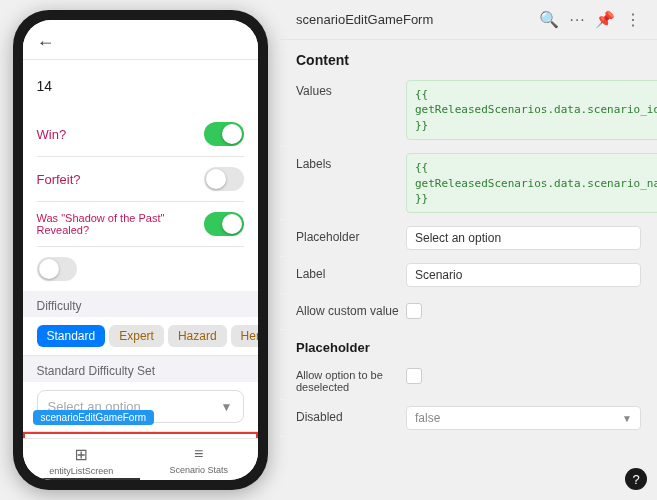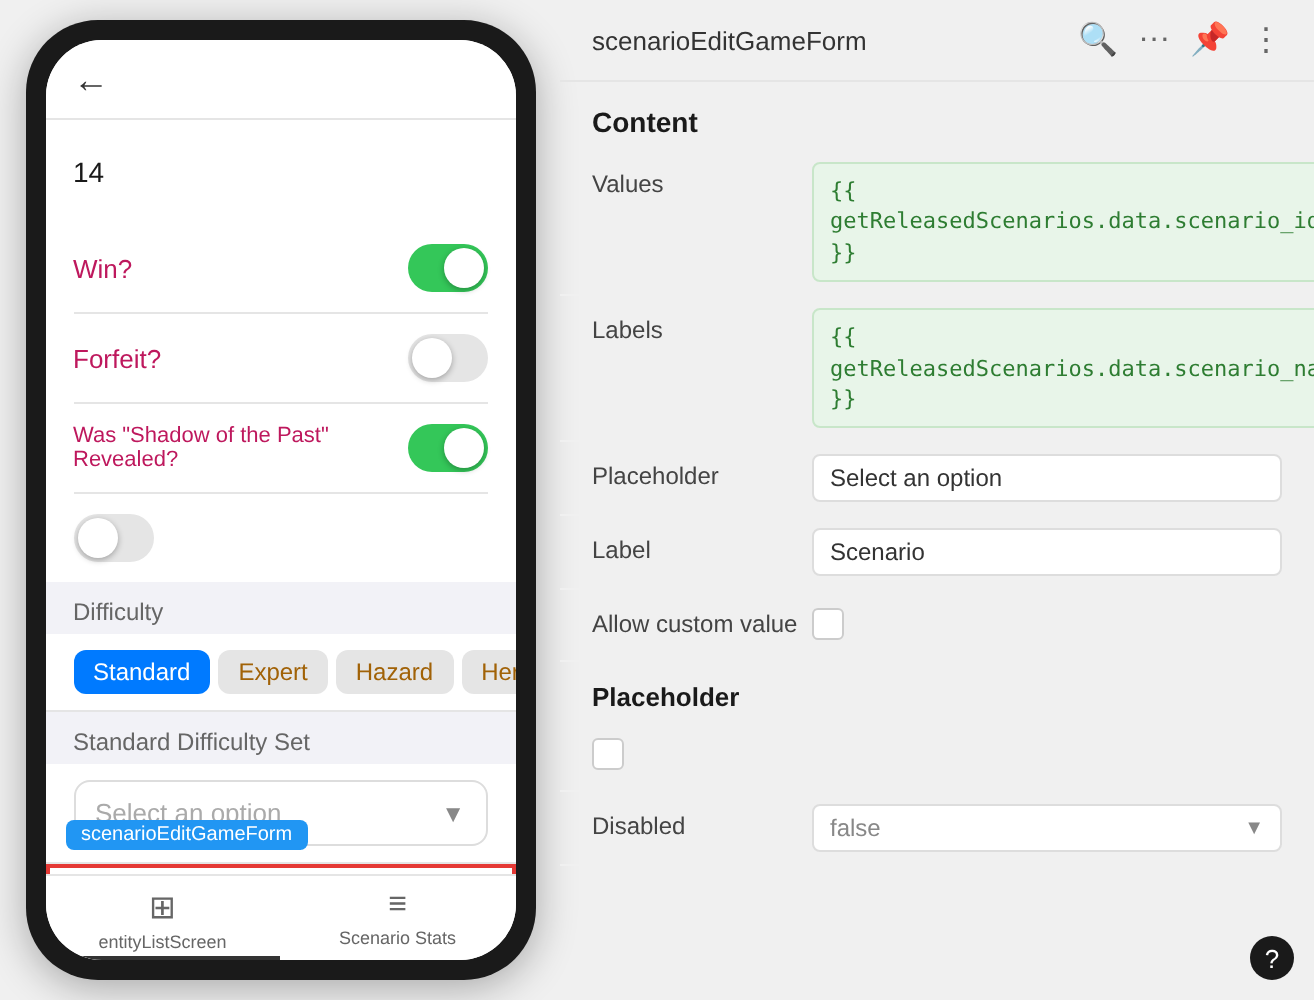--- a/index.html
+++ b/index.html
@@ -513,20 +513,21 @@
       <span class="field-label">Allow custom value</span>
       <div class="field-value">
         <div class="checkbox-field"></div>
       </div>
     </div>
 
 
     <div class="interaction-title">Placeholder</div>
 
     <div class="field-row">
+      <span class="field-label" style="font-size:11px;">Allow option to be deselected</span>
       <div class="field-value">
         <div class="checkbox-field"></div>
       </div>
     </div>
 
     <div class="field-row">
       <span class="field-label">Disabled</span>
       <div class="field-value">
         <div class="select-option-field">
           <span>false</span>

